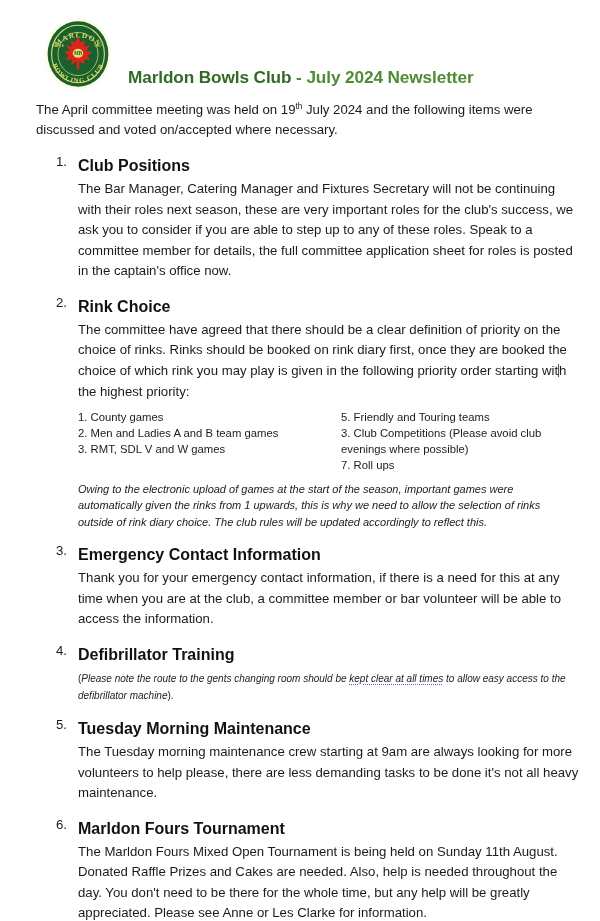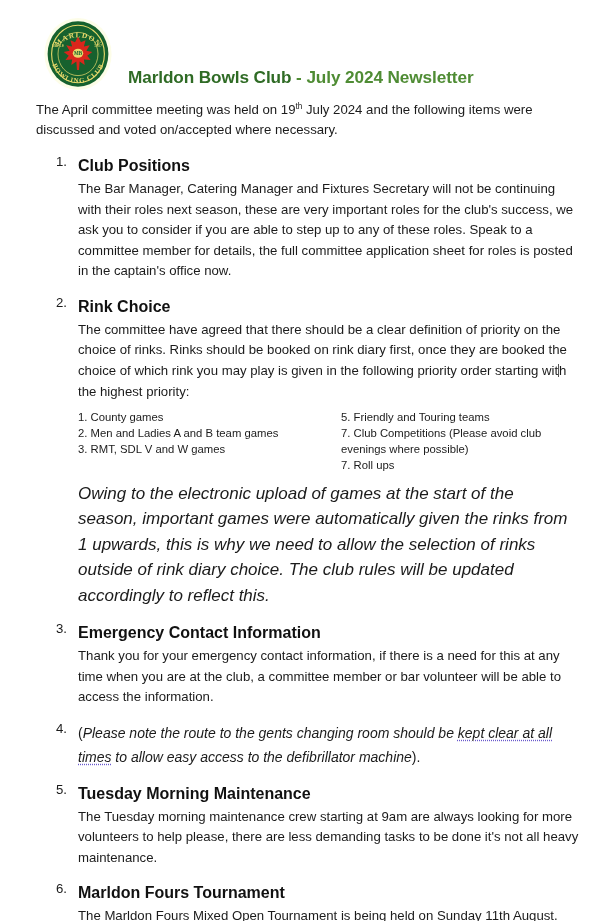--- a/index.html
+++ b/index.html
@@ -99,29 +99,29 @@
   .prio-col ul { margin: 0; padding: 0; list-style: none; }
   .prio-col li {
     font-size: 11.3px;
     line-height: 1.43;
     color: #1b1b1b;
   }
   .prio-col.right { padding-left: 8px; }
 
   .note-italic {
     font-style: italic;
-    font-size: 17px;
+    font-size: 11px;
     line-height: 1.5;
     margin-top: 7px;
     padding-right: 26px;
     color: #1b1b1b;
   }
 
   .paren-note {
-    font-size: 14px;
+    font-size: 10px;
     line-height: 1.72;
     margin-top: 3px;
     padding-right: 28px;
     color: #1b1b1b;
   }
   .paren-note em { font-style: italic; }
   .grammar-underline {
     font-style: italic;
     text-decoration: underline;
     text-decoration-style: dotted;
@@ -192,35 +192,36 @@
       <div class="prio-col left">
         <ul>
           <li>1. County games</li>
           <li>2. Men and Ladies A and B team games</li>
           <li>3. RMT, SDL V and W games</li>
         </ul>
       </div>
       <div class="prio-col right">
         <ul>
           <li>5. Friendly and Touring teams</li>
-          <li>7. Club Competitions (Please avoid club evenings where possible)</li>
+          <li>3. Club Competitions (Please avoid club evenings where possible)</li>
           <li>7. Roll ups</li>
         </ul>
       </div>
     </div>
 
     <div class="note-italic">Owing to the electronic upload of games at the start of the season, important games were automatically given the rinks from 1 upwards, this is why we need to allow the selection of rinks outside of rink diary choice. The club rules will be updated accordingly to reflect this.</div>
   </li>
 
   <li>
     <div class="sec-head">Emergency Contact Information</div>
     <div class="sec-body">Thank you for your emergency contact information, if there is a need for this at any time when you are at the club, a committee member or bar volunteer will be able to access the information.</div>
   </li>
 
   <li>
+    <div class="sec-head">Defibrillator Training</div>
     <div class="paren-note"><span>(</span><em>Please note the route to the gents changing room should be </em><span class="grammar-underline">kept clear at all times</span><em> to allow easy access to the defibrillator machine</em><span>).</span></div>
   </li>
 
   <li>
     <div class="sec-head">Tuesday Morning Maintenance</div>
     <div class="sec-body">The Tuesday morning maintenance crew starting at 9am are always looking for more volunteers to help please, there are less demanding tasks to be done it's not all heavy maintenance.</div>
   </li>
 
   <li>
     <div class="sec-head">Marldon Fours Tournament</div>

